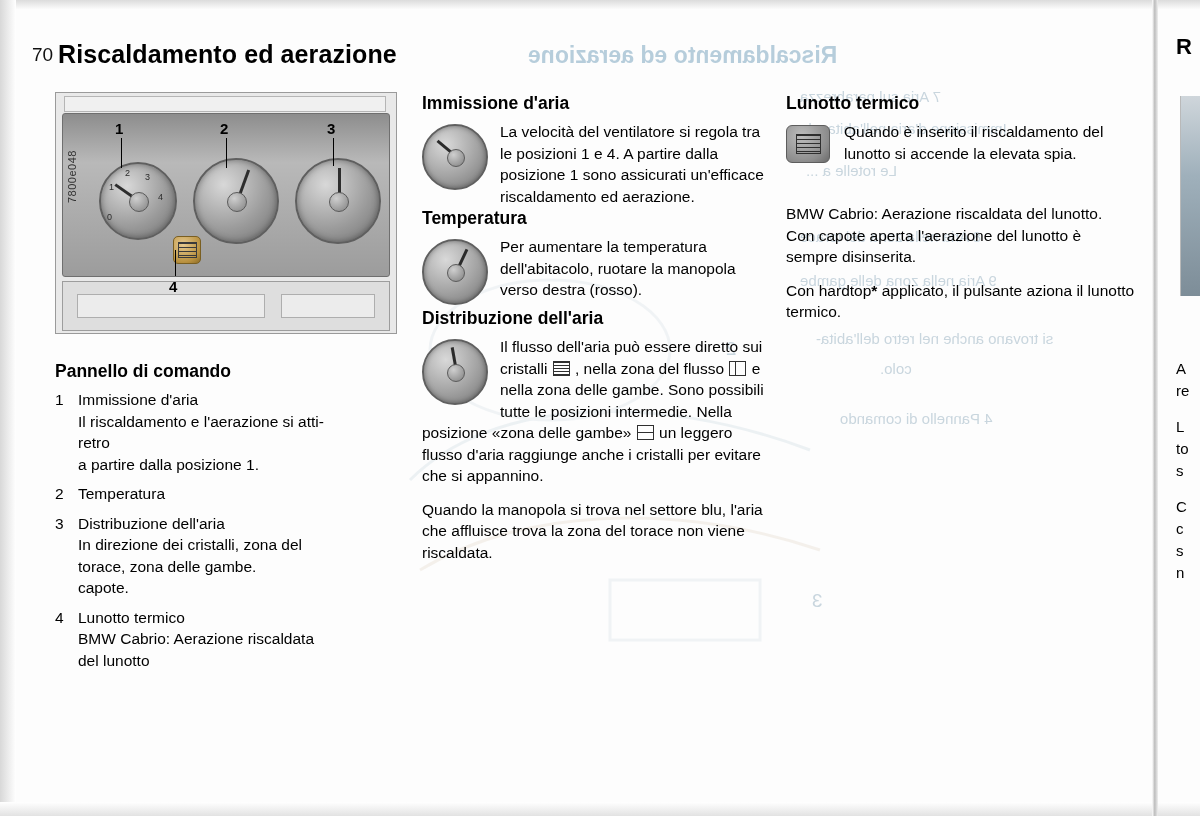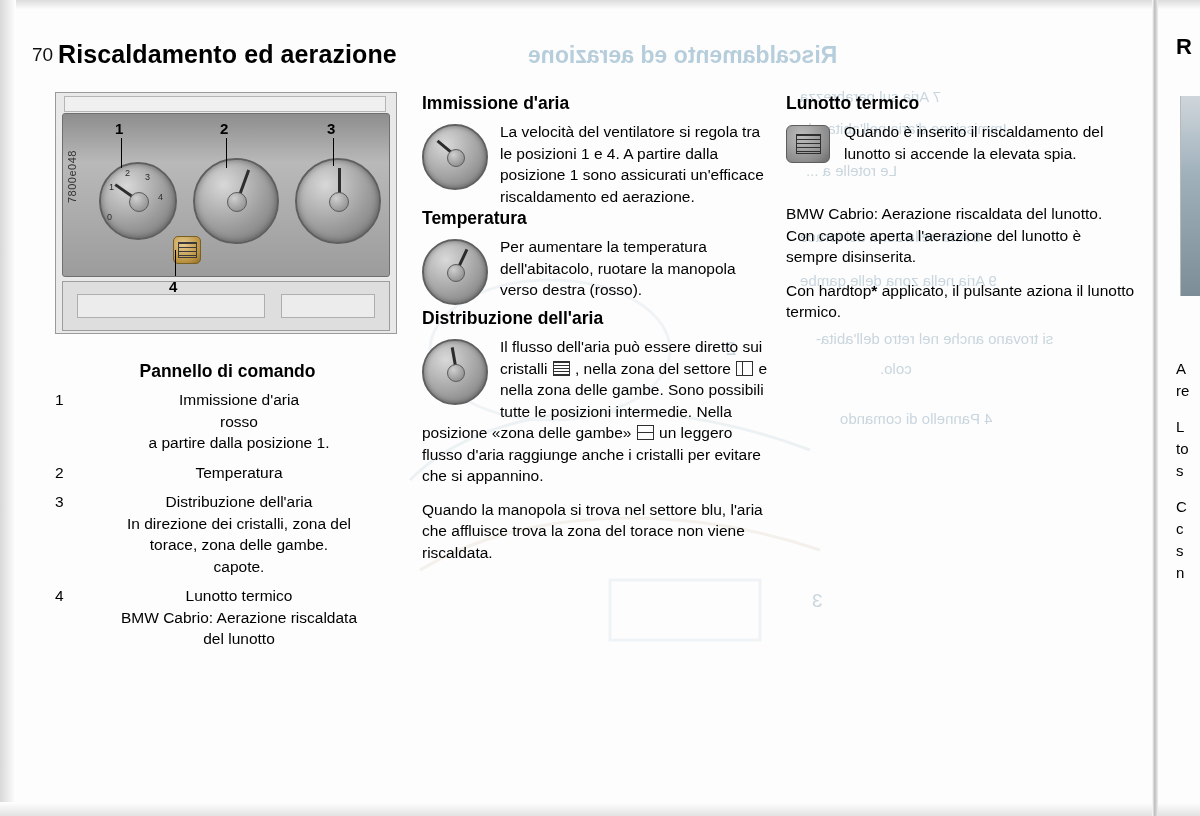--- a/index.html
+++ b/index.html
@@ -213,21 +213,21 @@
     letter-spacing: 0.5px;
   }
 
   
   .col {
     position: absolute;
     font-size: 15.5px;
     line-height: 21.5px;
     color: #000;
   }
-  .col-1 { left: 55px; top: 360px; width: 345px; text-align: center; }
+  .col-1 { left: 55px; top: 360px; width: 345px; }
   .col-2 { left: 422px; top: 92px; width: 350px; }
   .col-3 { left: 786px; top: 92px; width: 350px; }
   .col-4 { left: 1176px; top: 36px; width: 24px; overflow: hidden; }
 
   h2.sec {
     font-size: 17.5px;
     font-weight: bold;
     margin: 0 0 7px 0;
     line-height: 22px;
   }
@@ -407,21 +407,22 @@
   <div class="leader" style="left:333px; top:138px; height:28px;"></div>
   <div class="callout" style="left:169px; top:278px;">4</div>
   <div class="leader" style="left:175px; top:250px; height:26px;"></div>
 
   <div class="col col-1">
     <h2 class="sec">Pannello di comando</h2>
 
     <div class="list-item">
       <span class="num">1</span>
       <div>Immissione d'aria</div>
-      <div>rosso</div>
+      <div>Il riscaldamento e l'aerazione si atti-</div>
+      <div>retro</div>
       <div>a partire dalla posizione 1.</div>
     </div>
 
     <div class="list-item">
       <span class="num">2</span>
       <div>Temperatura</div>
     </div>
 
     <div class="list-item">
       <span class="num">3</span>
@@ -462,21 +463,21 @@
     </div>
 
     <h2 class="sec sec-gap">Distribuzione dell'aria</h2>
     <div class="iconpara">
       <div class="icon-knob">
         <div class="pointer" style="transform: rotate(-10deg);"></div>
         <div class="hub"></div>
       </div>
       <span>Il flusso dell'aria può essere diretto sui cristalli</span>
       <span class="inline-sym"></span>
-      <span>, nella zona del settore</span>
+      <span>, nella zona del flusso</span>
       <span class="inline-sym torso"></span>
       <span>e nella zona delle gambe. Sono possibili tutte le posizioni intermedie. Nella posizione «zona delle gambe»</span>
       <span class="inline-sym legs"></span>
       <span>un leggero flusso d'aria raggiunge anche i cristalli per evitare che si appannino.</span>
       <div class="clear"></div>
     </div>
     <p class="para">Quando la manopola si trova nel settore blu, l'aria che affluisce trova la zona del torace non viene riscaldata.</p>
   </div>
 
   <div class="col col-3">

